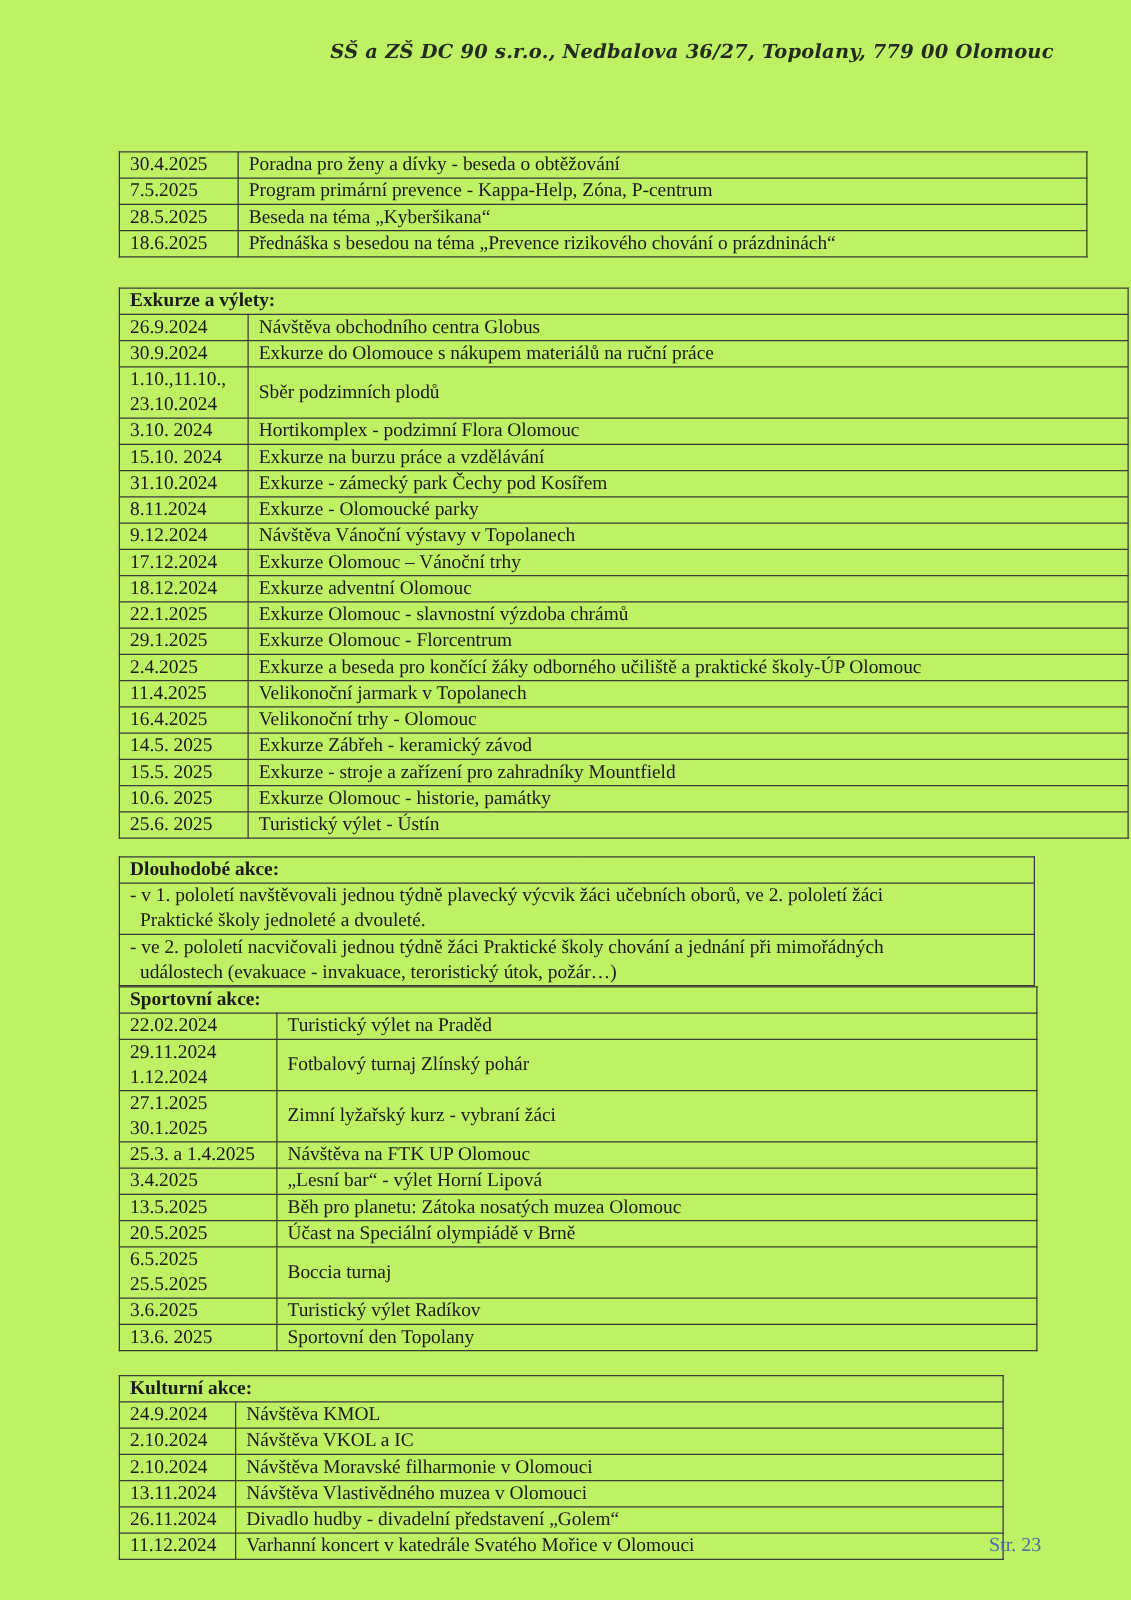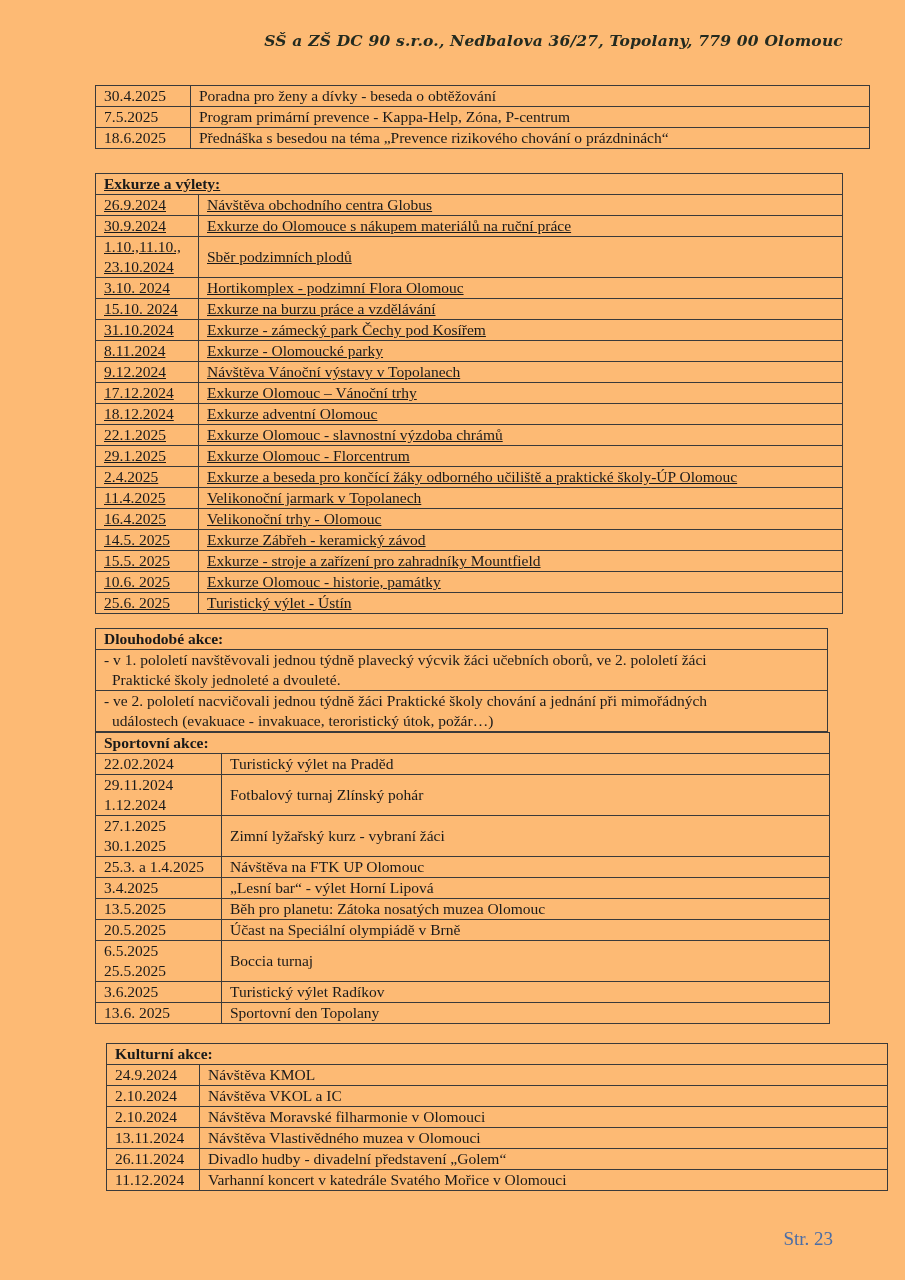--- a/index.html
+++ b/index.html
@@ -6,21 +6,21 @@
   body {
     width: 905px; height: 1280px;
     background: #ffffff;
     font-family: "Liberation Serif", serif;
     color: #1a1a1a;
     overflow: hidden;
   }
   .page {
     position: relative;
     width: 905px; height: 1280px;
-    background: #fdba74;
+    background: #bef264;
   }
   .doc-header {
     position: absolute;
     top: 31px; left: 95px; width: 748px;
     text-align: right;
     font-family: "DejaVu Serif", serif;
     font-style: italic;
     font-weight: bold;
     font-size: 15.5px;
     color: #242b20;
@@ -46,36 +46,36 @@
   td.title-cell {
     font-weight: bold;
     font-size: 15.5px;
   }
   td.event-cell { padding-left: 11px; }
   td.text-cell div { white-space: nowrap; }
   td.text-cell div.cont { padding-left: 8px; }
   td.text-cell { line-height: 22px; }
 
   
-  .t-prevence  { width: 775px; }
-  .t-exkurze   { width: 748px; margin-top: 24px; text-decoration: underline; }
+  .t-prevence  { width: 775px; margin-top: 36px; }
+  .t-exkurze   { width: 808px; margin-top: 24px; }
   .t-dlouhodobe{ width: 733px; margin-top: 14px; }
   .t-sportovni { width: 735px; margin-top: 0; }
-  .t-kulturni  { width: 782px; margin-top: 19px; margin-left: 11px; }
+  .t-kulturni  { width: 708px; margin-top: 19px; }
 
   .t-prevence  col.c1 { width: 95px;  }
   .t-exkurze   col.c1 { width: 103px; }
   .t-sportovni col.c1 { width: 126px; }
   .t-kulturni  col.c1 { width: 93px;  }
 
   .doc-footer {
     position: absolute;
     top: 1228px; left: 95px; width: 738px;
     text-align: right;
-    font-size: 19px;
+    font-size: 16px;
     color: #4a6da6;
   }
 </style>
 </head>
 <body>
 
 <div class="page">
 
   <div class="doc-header">
     <span>SŠ a ZŠ DC 90 s.r.o., Nedbalova 36/27, Topolany, 779 00 Olomouc</span>
@@ -96,20 +96,26 @@
             <td class="event-cell">Poradna pro ženy a dívky - beseda o obtěžování</td>
           </tr>
           <tr>
             <td class="date-cell">
               <div>7.5.2025</div>
             </td>
             <td class="event-cell">Program primární prevence - Kappa-Help, Zóna, P-centrum</td>
           </tr>
           <tr>
             <td class="date-cell">
+              <div>28.5.2025</div>
+            </td>
+            <td class="event-cell">Beseda na téma „Kyberšikana“</td>
+          </tr>
+          <tr>
+            <td class="date-cell">
               <div>18.6.2025</div>
             </td>
             <td class="event-cell">Přednáška s besedou na téma „Prevence rizikového chování o prázdninách“</td>
           </tr>
         </tbody>
     </table>
 
     <table class="tbl t-exkurze">
       <colgroup>
           <col class="c1">

